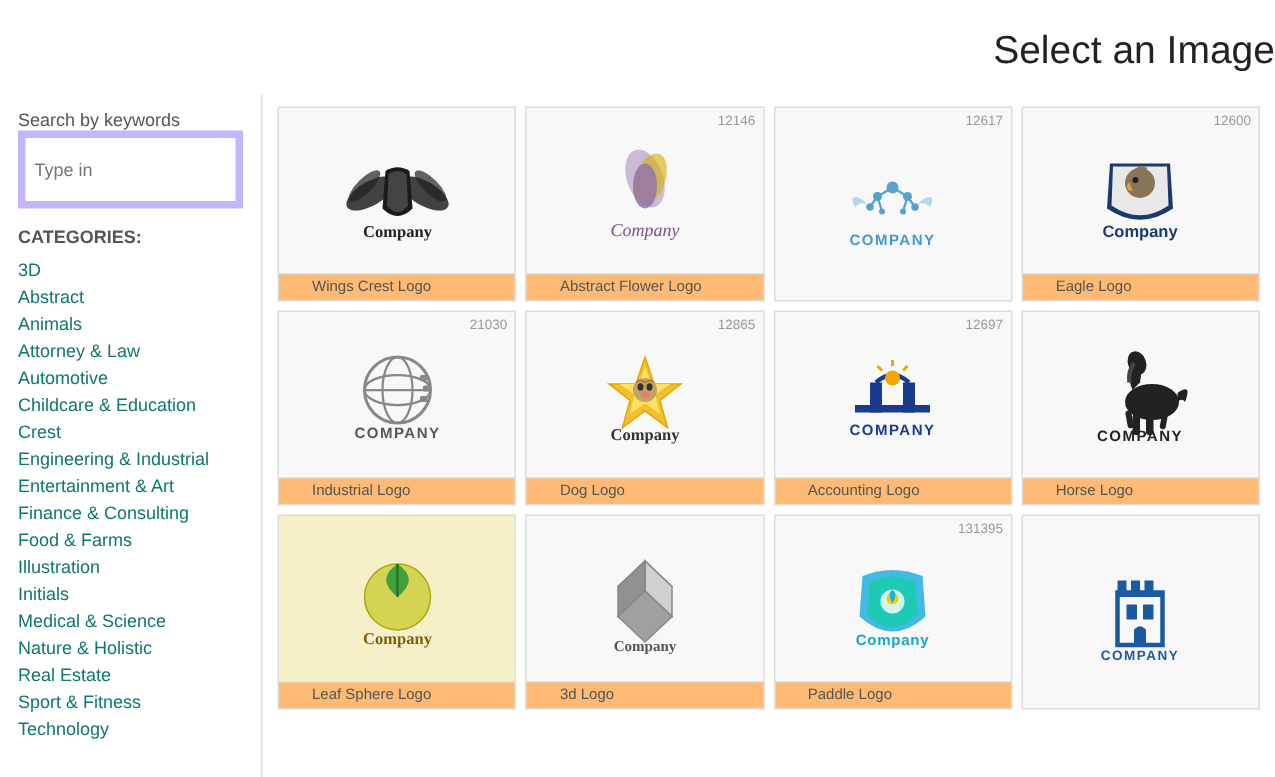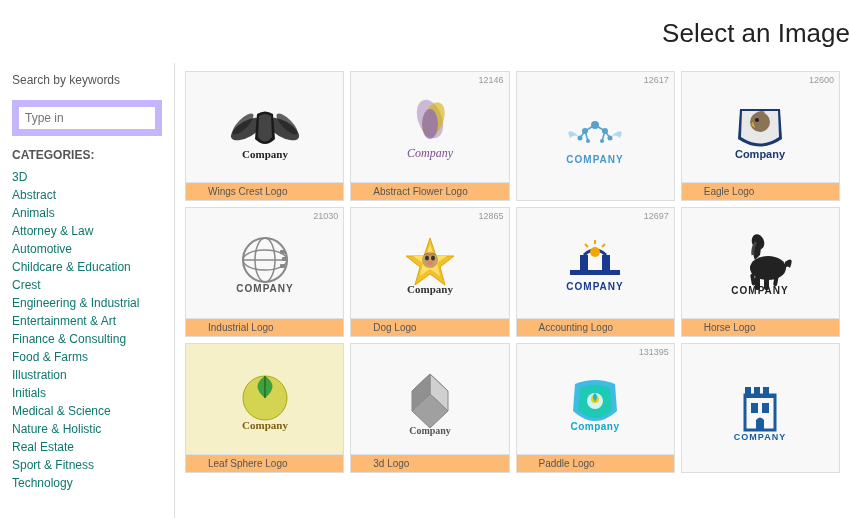--- a/index.html
+++ b/index.html
@@ -23,28 +23,28 @@
       width: 175px;
       min-width: 175px;
       padding: 10px 12px;
       border-right: 1px solid #ddd;
       overflow-y: auto;
     }
 
     .sidebar-search-label {
       font-size: 12px;
       color: #555;
-      margin-bottom: 13px;
+      margin-bottom: 0;
       display: block;
     }
 
     .sidebar-search-input {
       width: 100%;
-      border: 7px solid #c4b5fd;
-      padding: 4px 6px;
+      border: 5px solid #c4b5fd;
+      padding: 14px 6px;
       font-size: 12px;
       color: #999;
       margin-bottom: 12px;
       outline: none;
     }
 
     .categories-label {
       font-size: 12px;
       font-weight: bold;
       color: #555;

